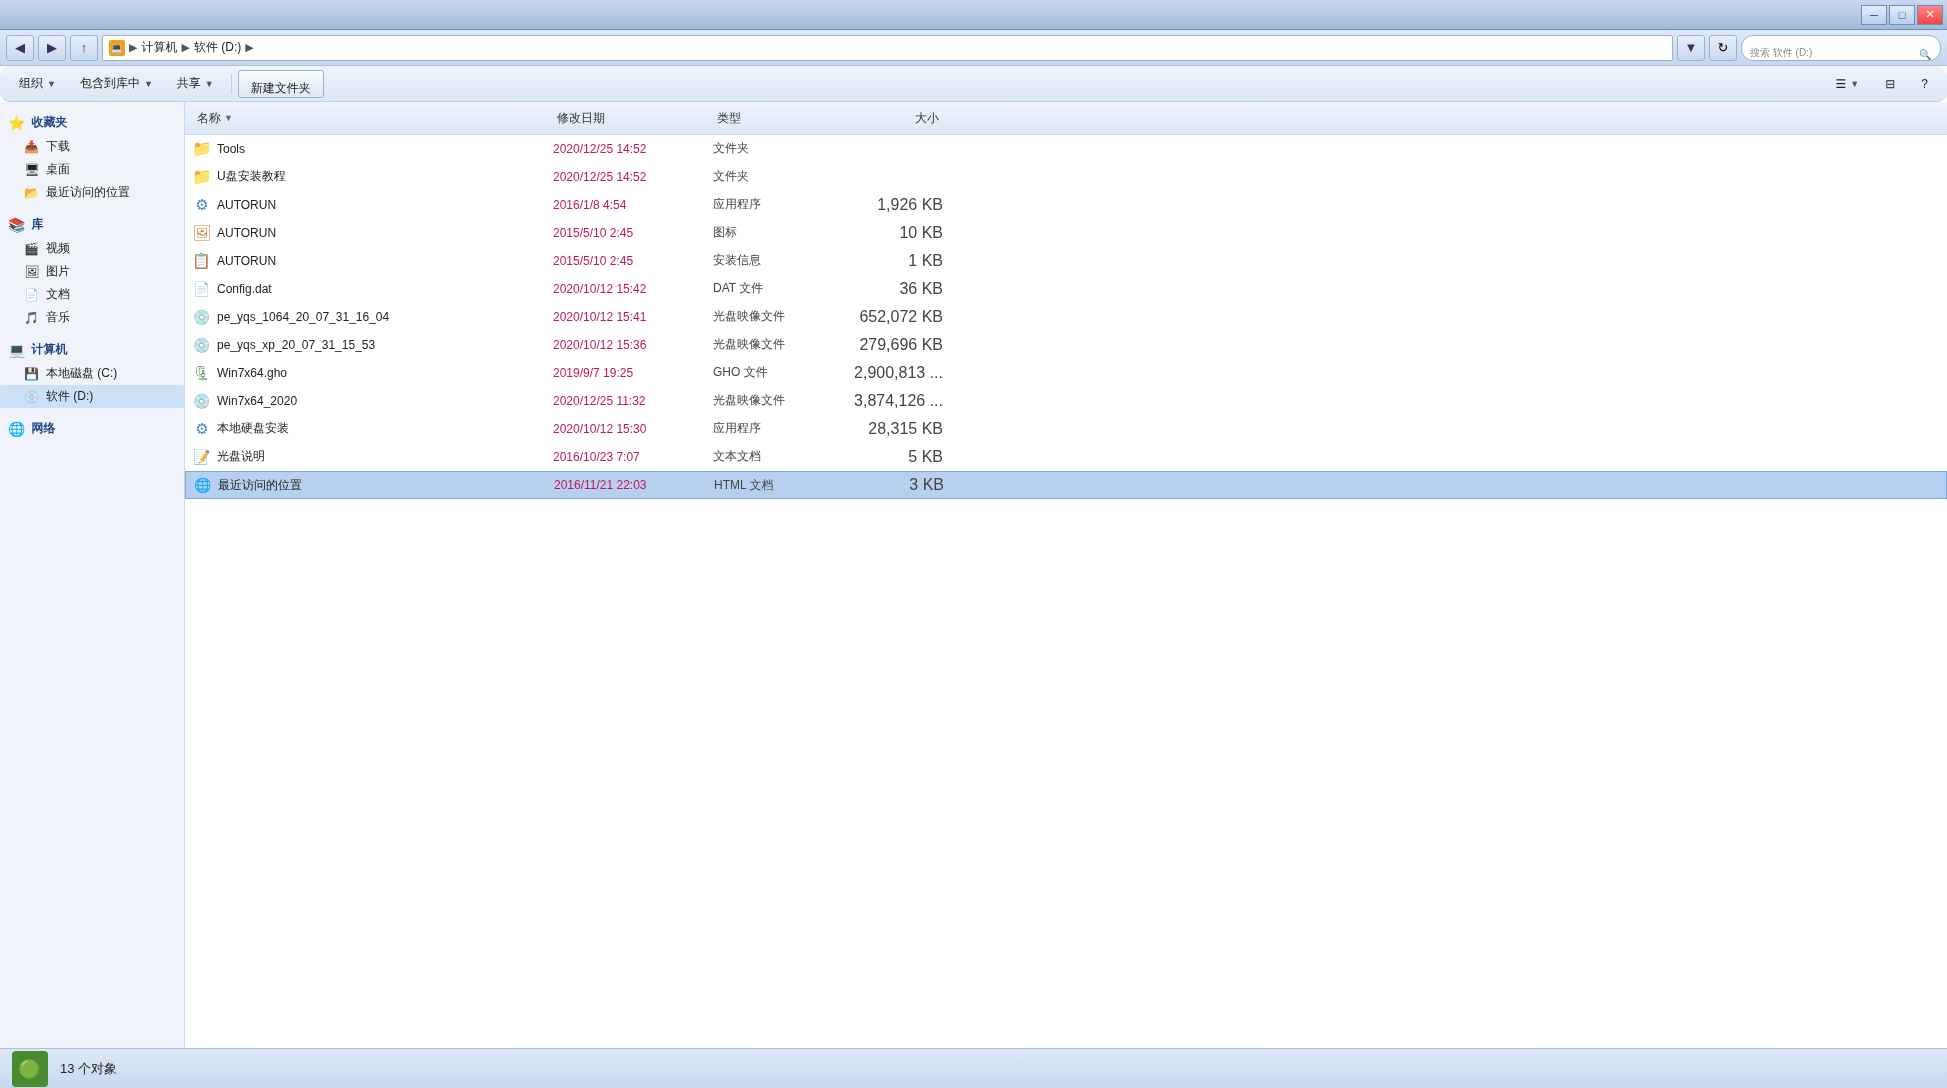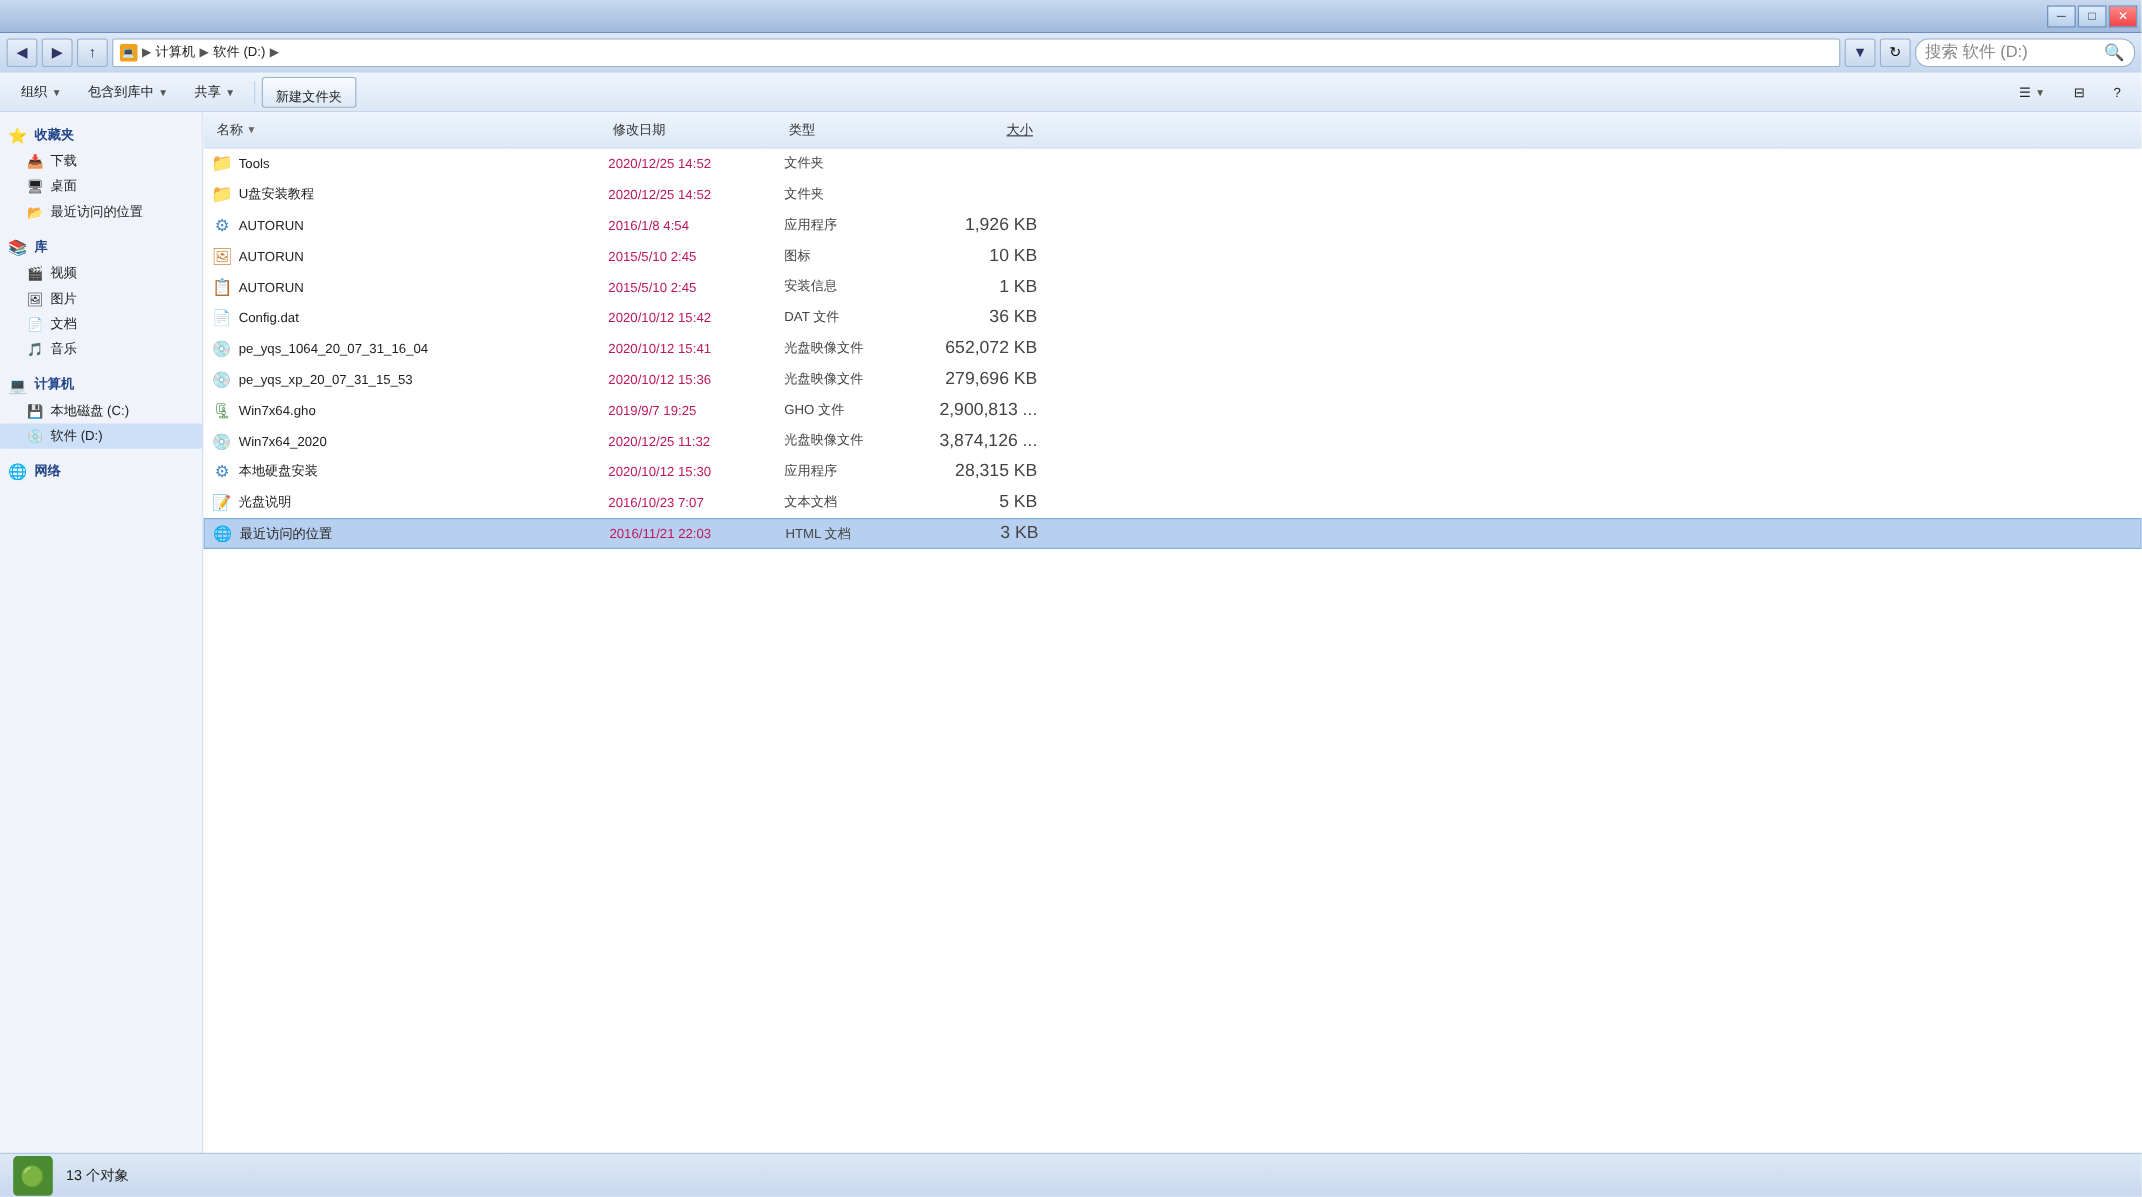--- a/index.html
+++ b/index.html
@@ -102,36 +102,37 @@
       justify-content: center;
       font-size: 13px;
     }
     .search-box {
       width: 200px;
       height: 26px;
       border: 1px solid #9ab0cc;
       border-radius: 12px;
       background: white;
       display: flex;
-      align-items: center;
+      align-items: flex-end;
       padding: 0 8px;
       gap: 4px;
-      font-size: 15px;
+      font-size: 10px;
       color: #888;
     }
 
     
     .toolbar {
       height: 36px;
       background: linear-gradient(to bottom, #eef4fc, #dce8f5);
       display: flex;
       align-items: center;
       padding: 1px 8px;
       gap: 2px;
       border-bottom: 1px solid #bdd0e8;
+      border-radius: 10px;
     }
     .toolbar-btn {
       height: 28px;
       padding: 0 10px;
       background: transparent;
       border: 1px solid transparent;
       border-radius: 3px;
       cursor: pointer;
       display: flex;
       align-items: center;
@@ -234,21 +235,21 @@
       color: #333;
       cursor: pointer;
       display: flex;
       align-items: center;
       gap: 3px;
       padding: 0 4px;
     }
     .col-name { flex: 0 0 360px; }
     .col-date { flex: 0 0 160px; }
     .col-type { flex: 0 0 120px; }
-    .col-size { flex: 0 0 110px; text-align: center; justify-content: flex-end; text-decoration: underline; }
+    .col-size { flex: 0 0 110px; text-align: center; justify-content: flex-end; }
 
     
     .file-row {
       display: flex;
       align-items: center;
       padding: 2px 8px;
       height: 28px;
       border-bottom: 1px solid transparent;
       cursor: pointer;
     }

